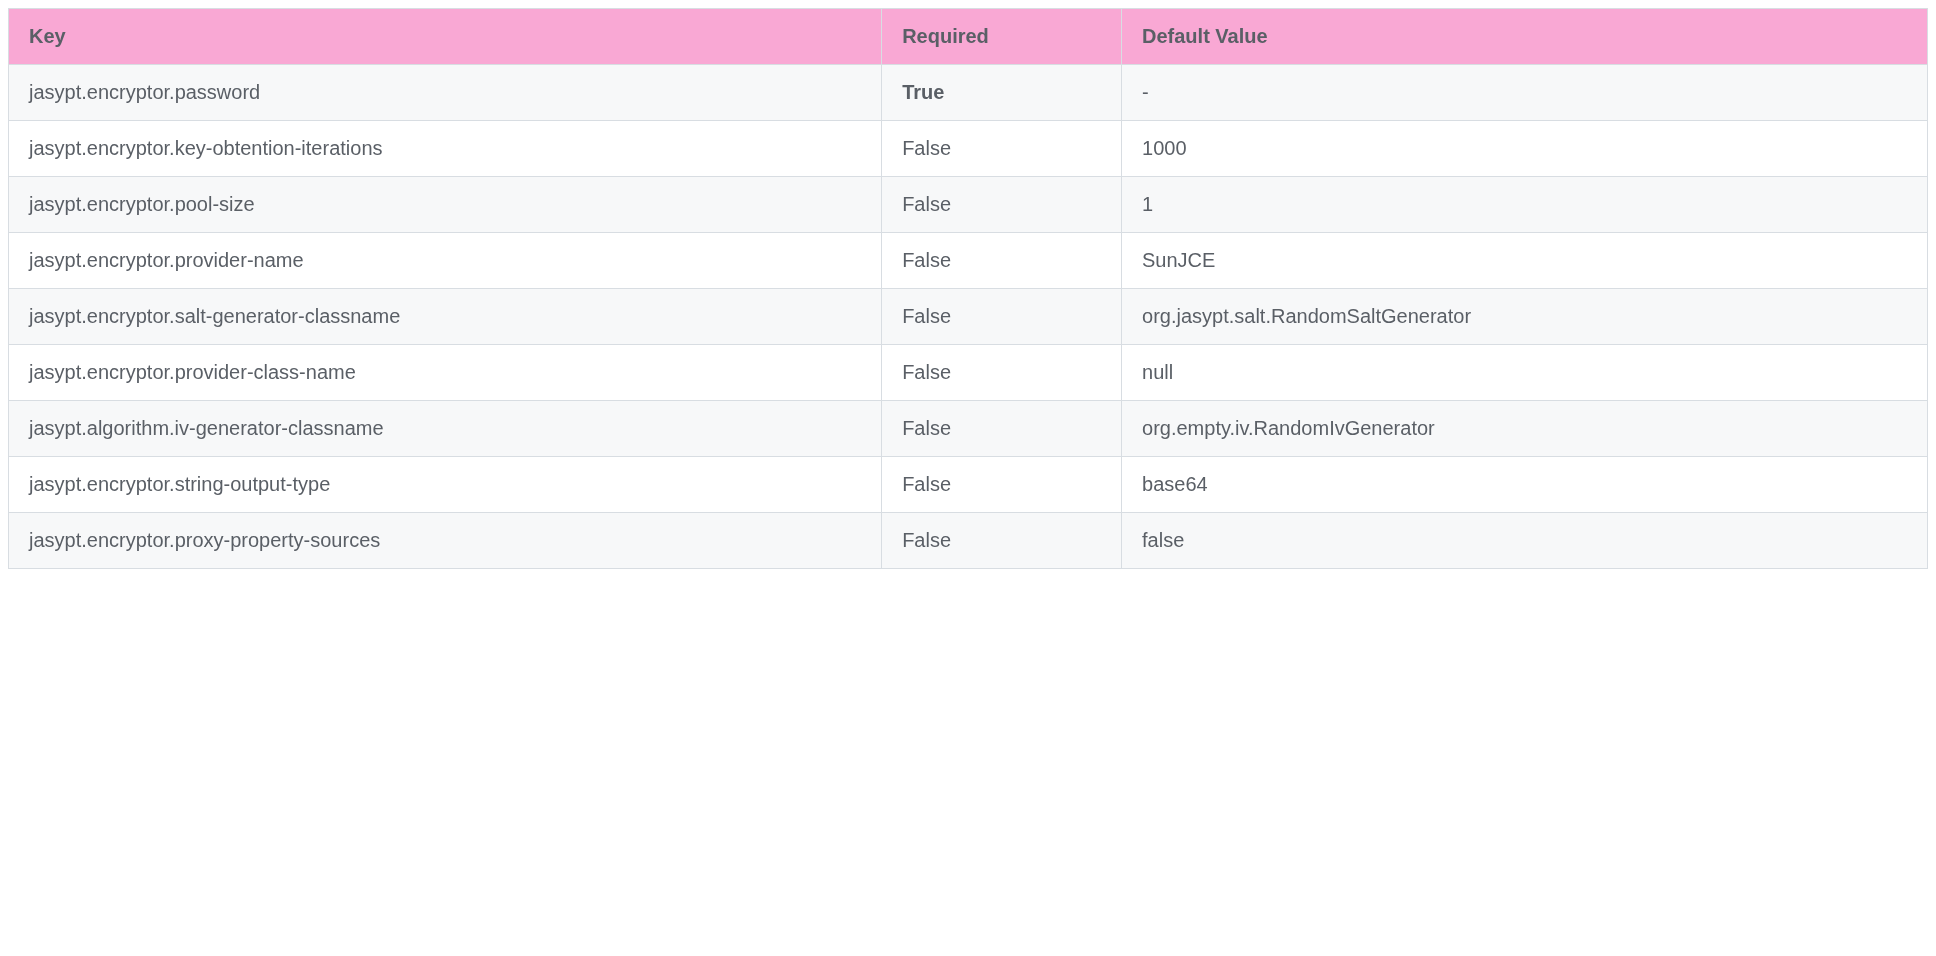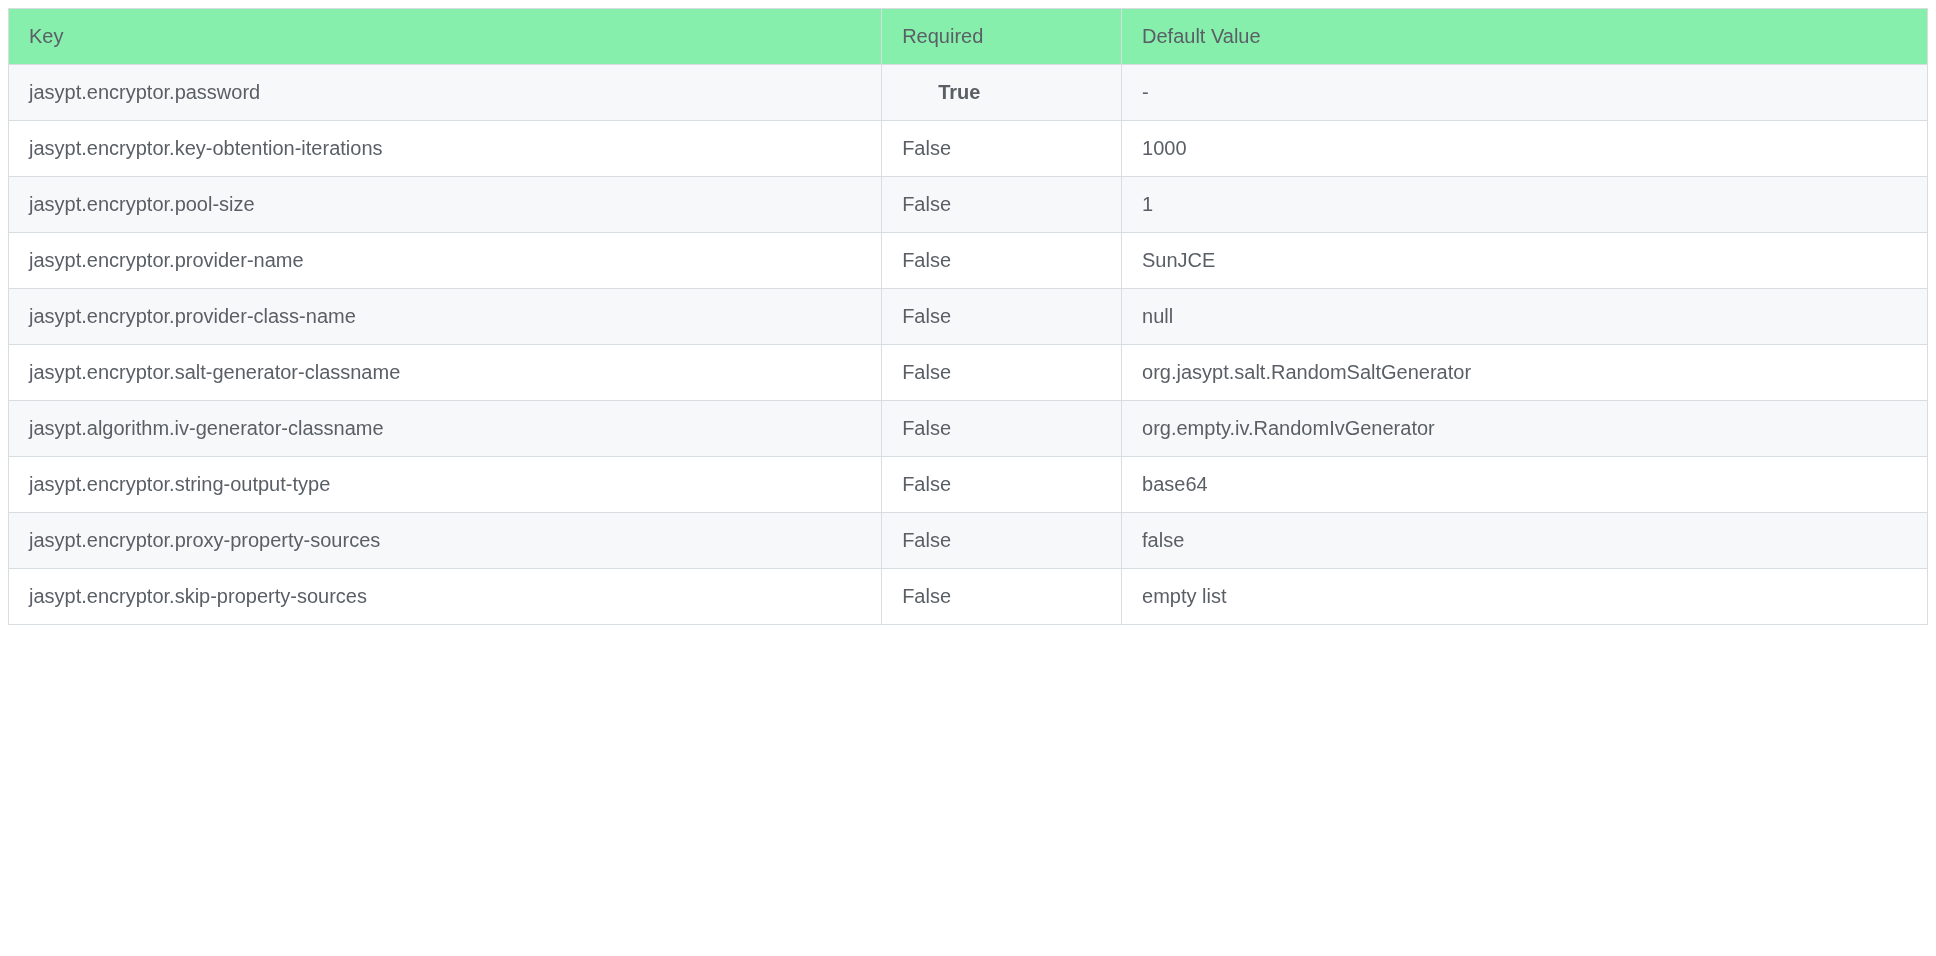--- a/index.html
+++ b/index.html
@@ -20,40 +20,40 @@
       border: 1px solid #d8dde2;
     }
     th, td {
       text-align: left;
       padding: 16px 20px;
       border: 1px solid #d8dde2;
       font-weight: 400;
       vertical-align: middle;
     }
     th {
-      background: #86efac;
+      background: #f9a8d4;
+      font-weight: bold;
     }
     tbody tr:nth-child(odd) {
       background: #f7f8f9;
     }
     tbody tr:nth-child(even) {
       background: #ffffff;
     }
     .col-key {
       width: 45.5%;
     }
     .col-required {
       width: 12.5%;
     }
     .col-default {
       width: 42%;
     }
     .bold {
       font-weight: 600;
-      margin-left: 36px;
     }
   </style>
 </head>
 <body>
 
 <table>
   <thead>
     <tr>
       <th class="col-key">Key</th>
       <th class="col-required">Required</th>
@@ -75,43 +75,38 @@
         <td class="col-key">jasypt.encryptor.pool-size</td>
         <td class="col-required"><span>False</span></td>
         <td class="col-default">1</td>
       </tr>
       <tr>
         <td class="col-key">jasypt.encryptor.provider-name</td>
         <td class="col-required"><span>False</span></td>
         <td class="col-default">SunJCE</td>
       </tr>
       <tr>
+        <td class="col-key">jasypt.encryptor.salt-generator-classname</td>
+        <td class="col-required"><span>False</span></td>
+        <td class="col-default">org.jasypt.salt.RandomSaltGenerator</td>
+      </tr>
+      <tr>
         <td class="col-key">jasypt.encryptor.provider-class-name</td>
         <td class="col-required"><span>False</span></td>
         <td class="col-default">null</td>
-      </tr>
-      <tr>
-        <td class="col-key">jasypt.encryptor.salt-generator-classname</td>
-        <td class="col-required"><span>False</span></td>
-        <td class="col-default">org.jasypt.salt.RandomSaltGenerator</td>
       </tr>
       <tr>
         <td class="col-key">jasypt.algorithm.iv-generator-classname</td>
         <td class="col-required"><span>False</span></td>
         <td class="col-default">org.empty.iv.RandomIvGenerator</td>
       </tr>
       <tr>
         <td class="col-key">jasypt.encryptor.string-output-type</td>
         <td class="col-required"><span>False</span></td>
         <td class="col-default">base64</td>
       </tr>
       <tr>
         <td class="col-key">jasypt.encryptor.proxy-property-sources</td>
         <td class="col-required"><span>False</span></td>
         <td class="col-default">false</td>
       </tr>
-      <tr>
-        <td class="col-key">jasypt.encryptor.skip-property-sources</td>
-        <td class="col-required"><span>False</span></td>
-        <td class="col-default">empty list</td>
-      </tr>
     </tbody>
 </table>
 
 </body></html>

